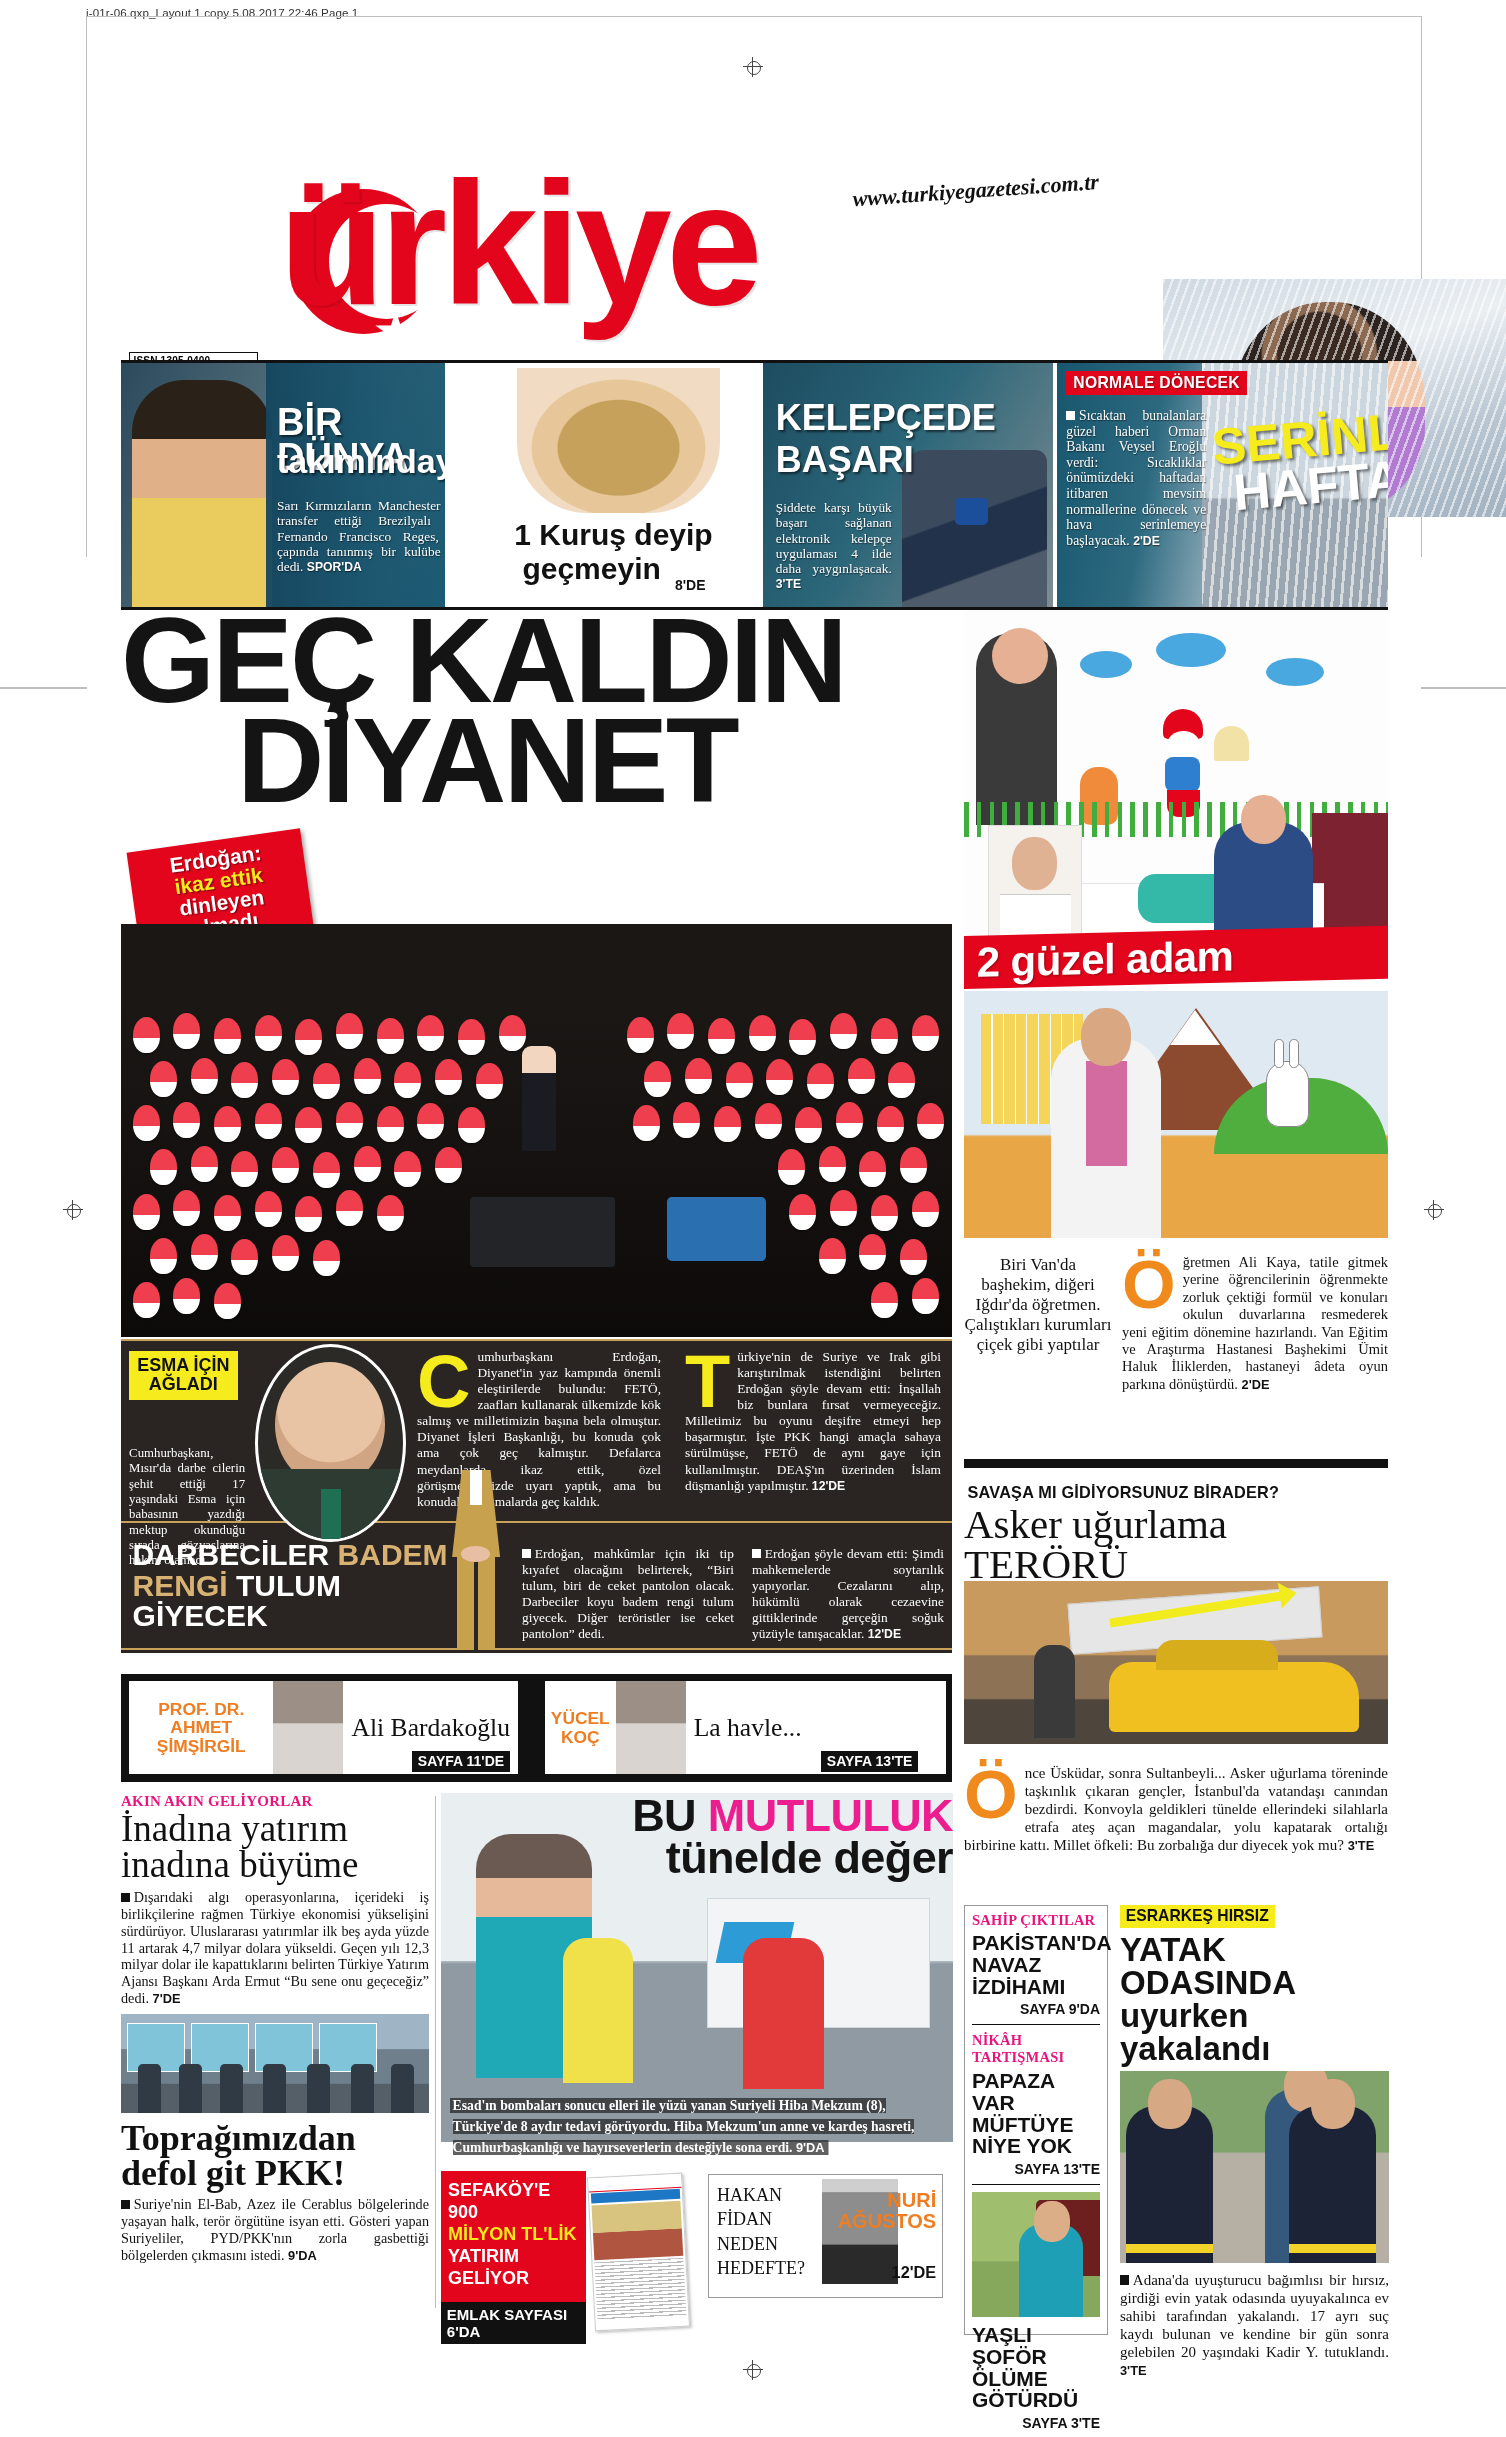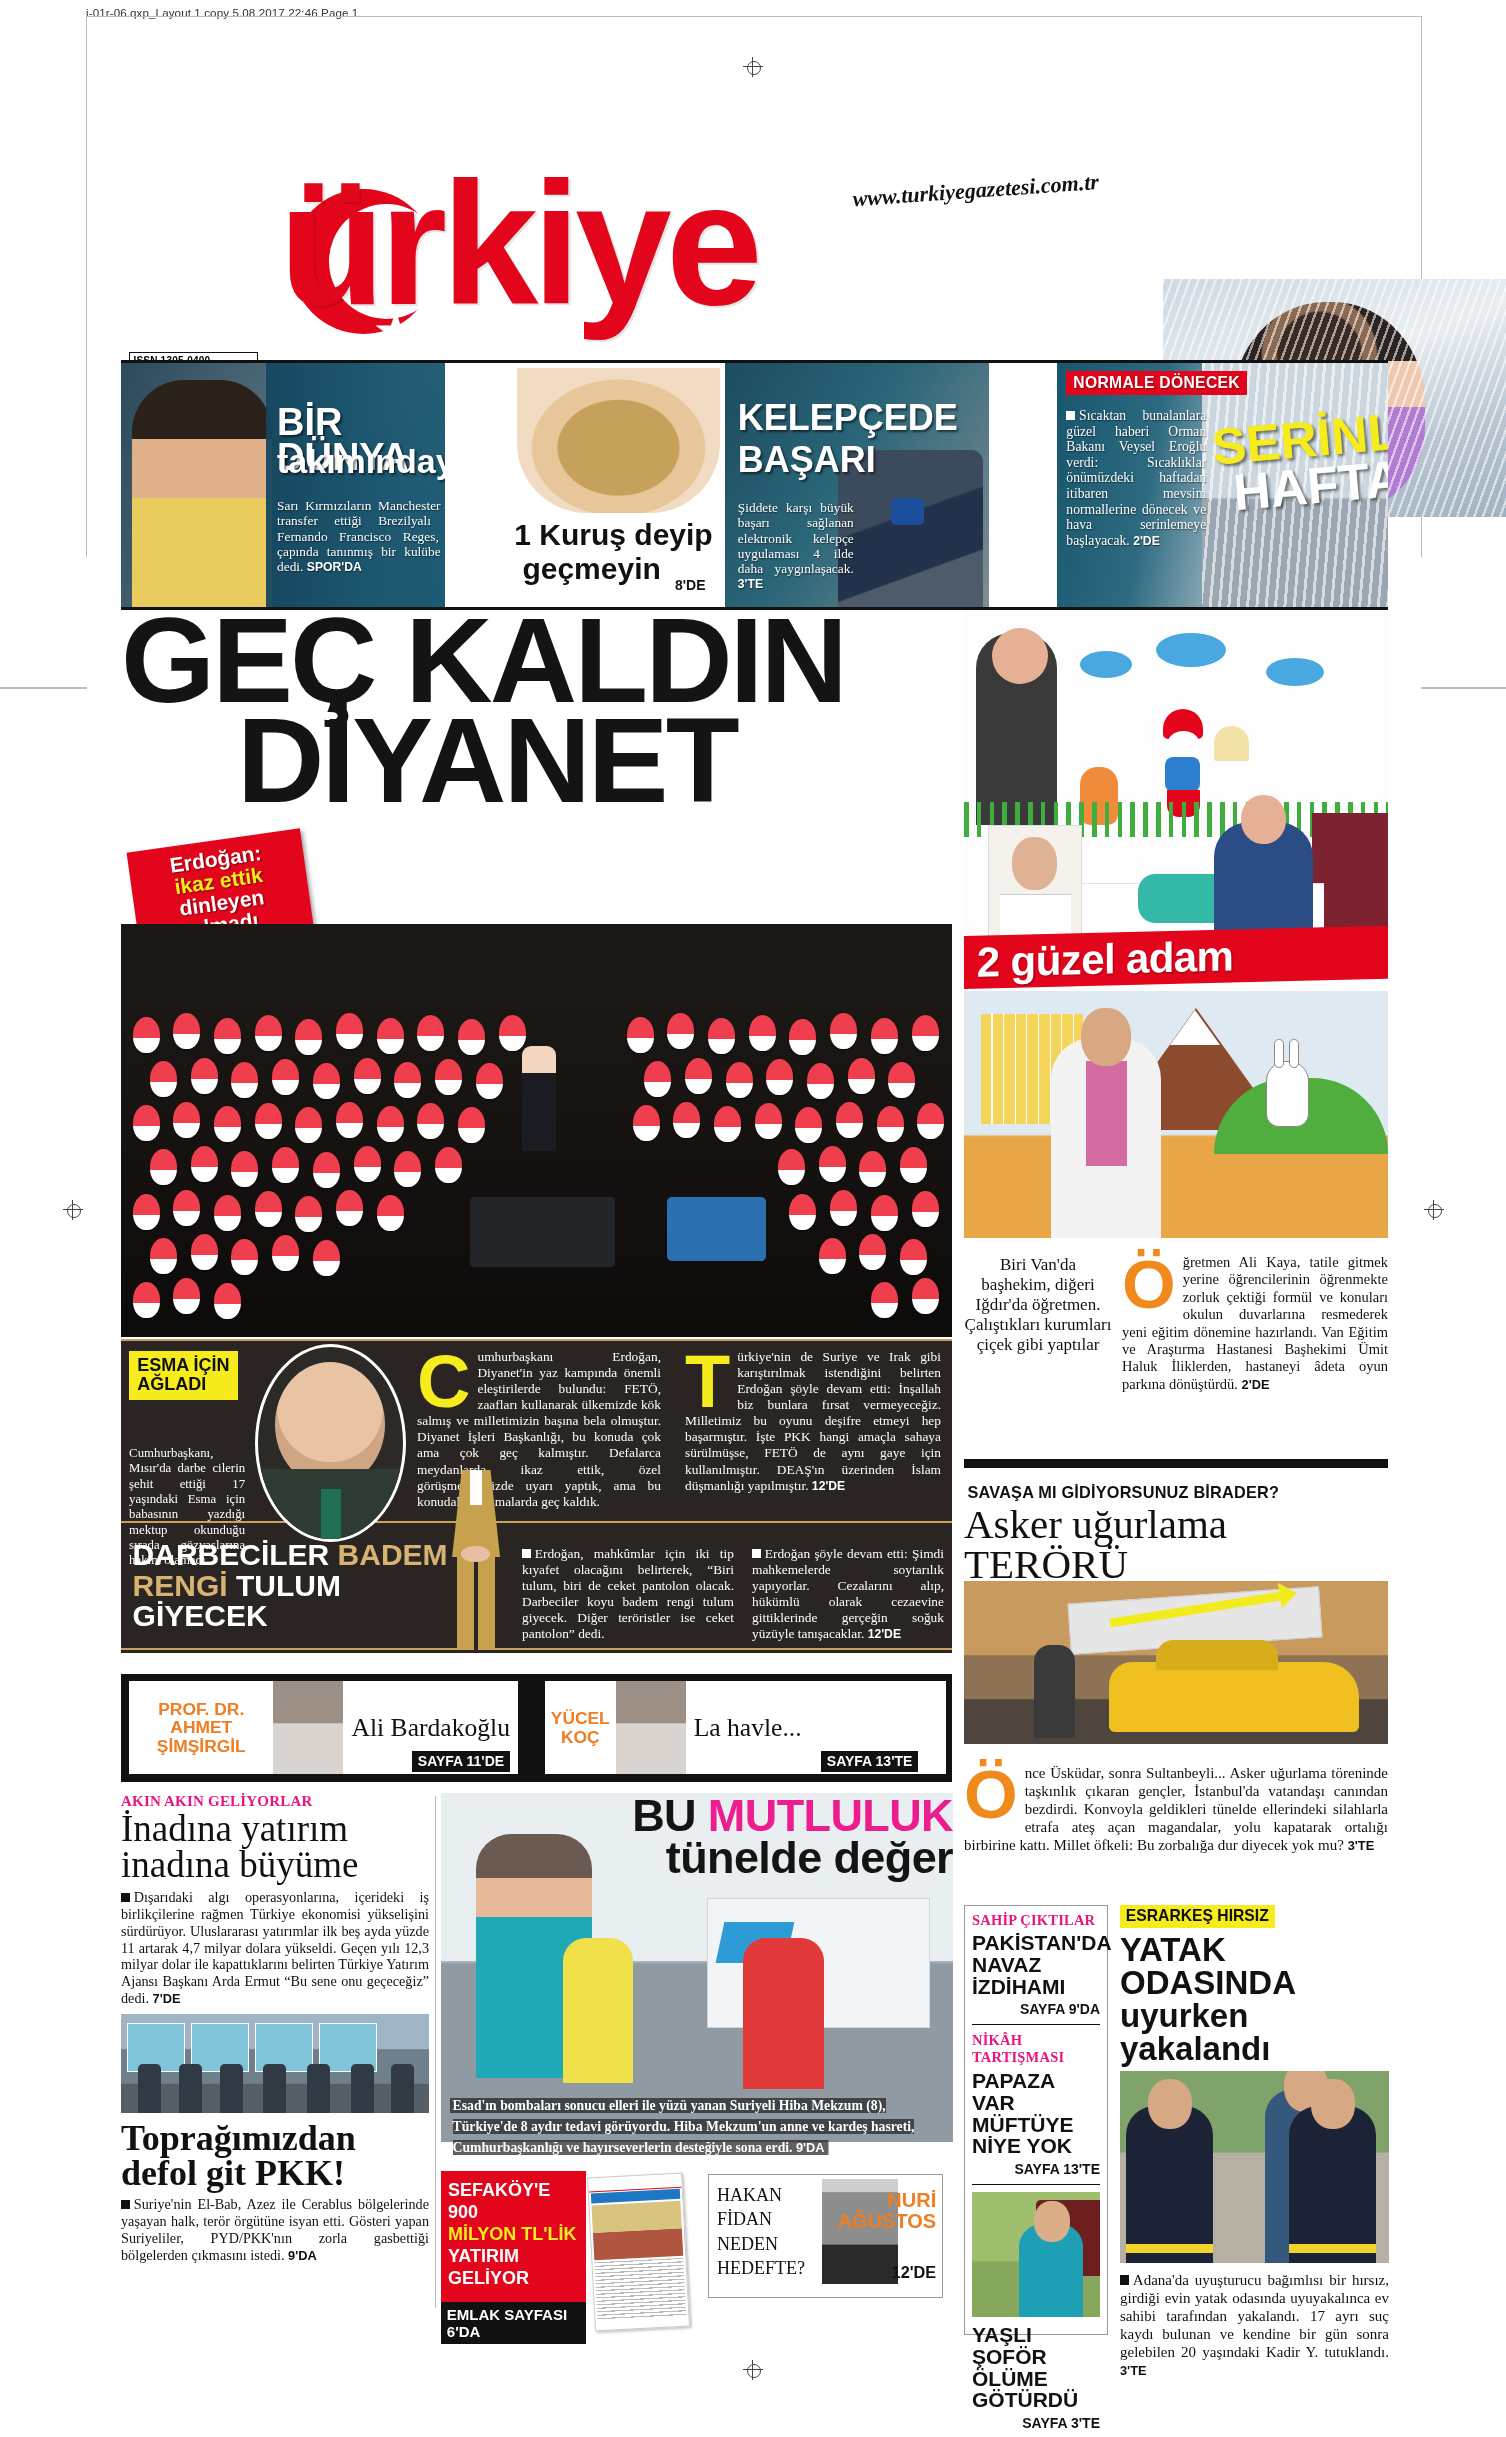--- a/index.html
+++ b/index.html
@@ -141,20 +141,21 @@
   .crowd .podium{position:absolute;left:349px;top:273px;width:145px;height:70px;background:#232427;border-radius:3.5px;}
   .crowd .screen{position:absolute;left:546px;top:273px;width:99px;height:64px;background:#2a6fb0;border-radius:4.7px;}
 
   .dark-band{position:absolute;left:0;top:729px;width:831px;height:314px;background:#2a2522;}
   .gold-rule{position:absolute;left:0;width:831px;height:2.3px;background:#c8a25a;}
 
   .esma-tag{
     position:absolute;left:8.1px;top:741px;background:#f6ec1d;color:#111;
     font-family:"Liberation Sans",sans-serif;font-weight:bold;font-size:18px;line-height:1.08;
     padding:4.7px 8.1px 5.8px;
+    text-align:center;
   }
   .esma-body{
     position:absolute;left:8.1px;top:836px;width:116px;color:#fff;
     font-family:"Liberation Serif",serif;font-size:12.8px;line-height:1.2;text-align:justify;
   }
   .erd-oval{
     position:absolute;left:134px;top:734px;width:145px;height:192px;border-radius:50%;
     border:3.5px solid #fff;overflow:hidden;background:#2c2a26;
   }
   .erd-oval .face{
@@ -409,21 +410,21 @@
       <div class="tz-body" style="left:156px;top:135px;width:215px;"><span>Sarı Kırmızıların Manchester City'den transfer ettiği Brezilyalı futbolcu Fernando Francisco Reges, “Dünya çapında tanınmış bir kulübe geldim” dedi.</span> <span class="tz-ref">SPOR'DA</span></div>
     </div>
 
     <div class="teaser-cell" style="left:384px;width:227px;background:#fff;">
       <div style="position:absolute;left:11.6px;top:4.7px;width:203px;height:145px;background:radial-gradient(ellipse at 50% 55%,#c6a15c 0 42%,#e7c79a 43% 60%,#f1dcc3 61% 100%);border-radius:0 0 70px 70px;"></div>
       <div class="tz-title" style="left:9.3px;top:158px;font-size:30px;color:#111;text-shadow:none;">1 Kuruş deyip</div>
       <div class="tz-title" style="left:17.4px;top:192px;font-size:30px;color:#111;text-shadow:none;">geçmeyin</div>
       <div style="position:absolute;left:170px;top:214px;font-family:'Liberation Sans',sans-serif;font-weight:bold;font-size:14px;color:#111;">8'DE</div>
     </div>
 
-    <div class="teaser-cell" style="left:604px;width:264px;">
+    <div class="teaser-cell" style="left:642px;width:290px;">
       <div class="tz-photo" style="background:linear-gradient(120deg,#1d4c60 0%,#2b6679 45%,#7f8d92 100%);"></div>
       <div style="position:absolute;right:5.8px;top:87px;width:145px;height:157px;background:linear-gradient(160deg,#3b4a5c 0 42%,#22324a 43% 72%,#4d5b6a 73% 100%);border-radius:23px 11.6px 0 0;"></div>
       <div style="position:absolute;right:65px;top:135px;width:33px;height:27px;background:#1b4f9c;border-radius:4.7px;"></div>
       <div class="tz-title" style="left:12.8px;top:38px;font-size:36px;">KELEPÇEDE</div>
       <div class="tz-title" style="left:12.8px;top:80px;font-size:36px;">BAŞARI</div>
       <div class="tz-body" style="left:12.8px;top:137px;width:116px;"><span>Şiddete karşı büyük başarı sağlanan elektronik kelepçe uygulaması 4 ilde daha yaygınlaşacak.</span> <span class="tz-ref">3'TE</span></div>
     </div>
 
     <div class="teaser-cell" style="left:936px;width:331px;">
       <div class="tz-photo" style="background:linear-gradient(100deg,#17566e 0%,#2d6a80 30%,#b9c8d2 62%,#8e9aa5 100%);"></div>

